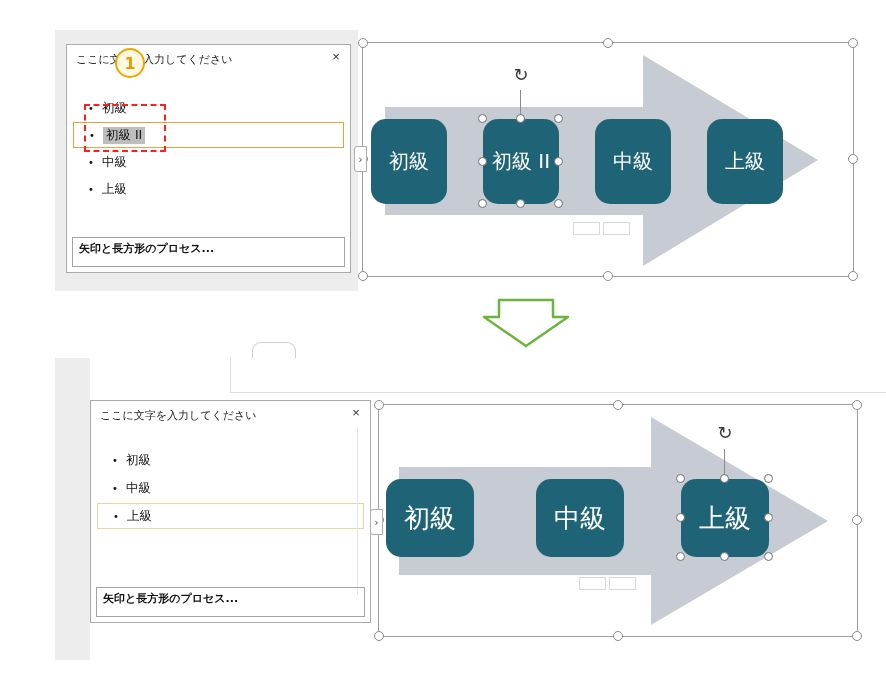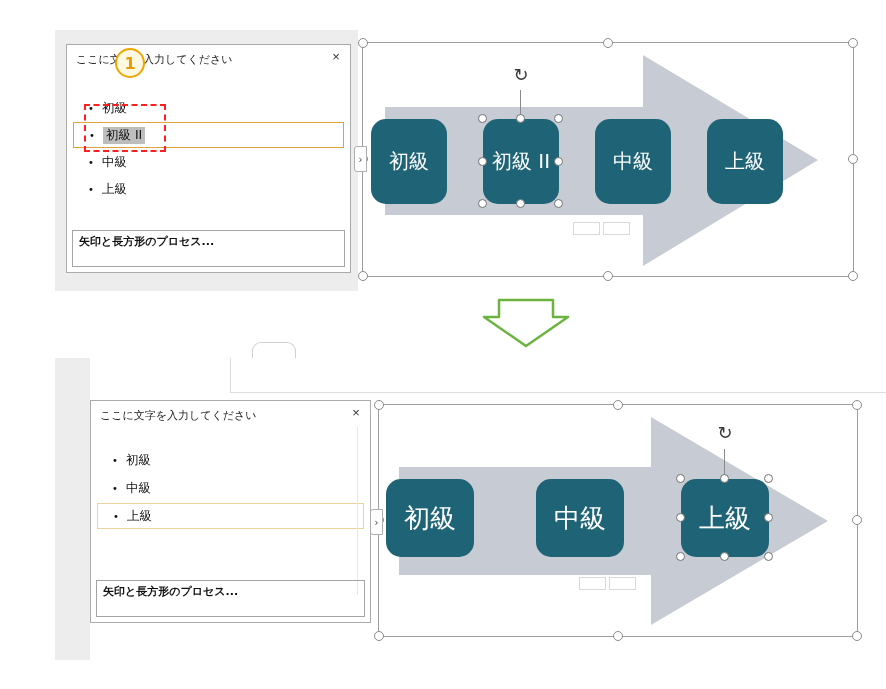--- a/index.html
+++ b/index.html
@@ -12,21 +12,21 @@
   .text-pane{position:absolute;background:#fff;border:1px solid #ABABAB;box-sizing:border-box;}
   .tp-header{position:absolute;left:9px;top:7px;font-size:11px;color:#1a1a1a;white-space:nowrap;}
   .tp-close{position:absolute;right:4px;top:3px;width:20px;height:18px;background:none;border:none;
             font-size:13px;line-height:18px;text-align:center;color:#333;padding:0;cursor:pointer;}
   .tp-row{position:absolute;left:6px;right:6px;height:26px;display:flex;align-items:center;
           font-size:12.5px;color:#111;box-sizing:border-box;}
   .tp-row.hl{border:1px solid #E2A33D;}
   .tp-row.hl2{border:1px solid #EBD3A0;}
   .tp-bullet{margin-left:15px;margin-right:8px;font-size:10px;}
   .sel{background:#BDBDBD;padding:0 3px;}
-  .tp-footer{position:absolute;left:5px;right:5px;bottom:5px;height:37px;border:1px solid #A5A5A5;
+  .tp-footer{position:absolute;left:5px;right:5px;bottom:5px;height:30px;border:1px solid #A5A5A5;
              box-sizing:border-box;font-size:11px;font-weight:700;padding:3px 6px;white-space:nowrap;overflow:hidden;}
   .scroll-track{position:absolute;width:1px;background:#E6E6E6;}
 
   
   .canvas{position:absolute;border:1px solid #9E9E9E;background:#fff;}
   .arrow-svg{position:absolute;left:0;top:0;z-index:1;}
   .shape{position:absolute;background:#1F6377;border-radius:15px;color:#fff;z-index:2;
          display:flex;align-items:center;justify-content:center;}
   .shape-sm{width:76px;height:85px;top:76px;font-size:20px;}
   .shape-lg{width:88px;height:78px;top:74px;font-size:26px;}

